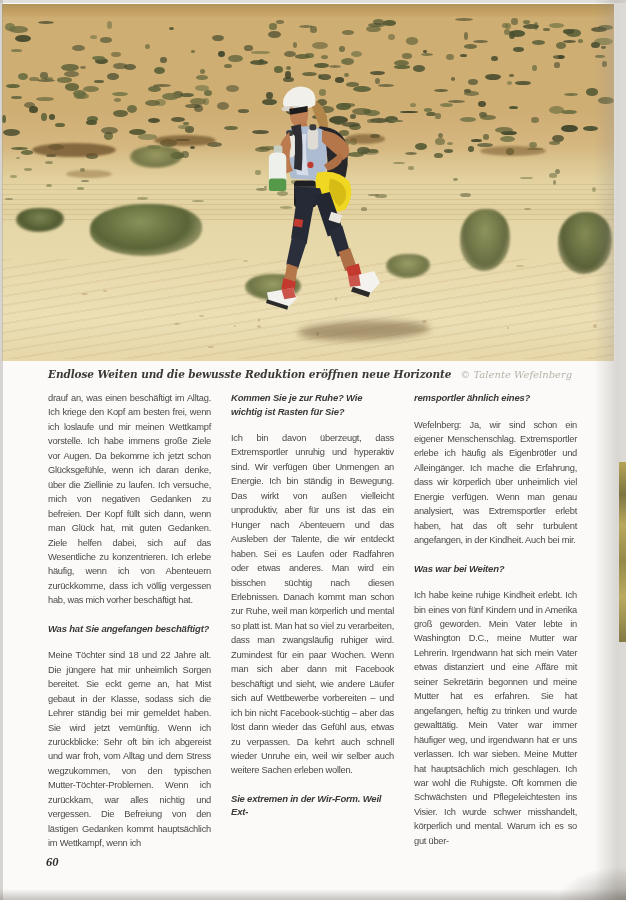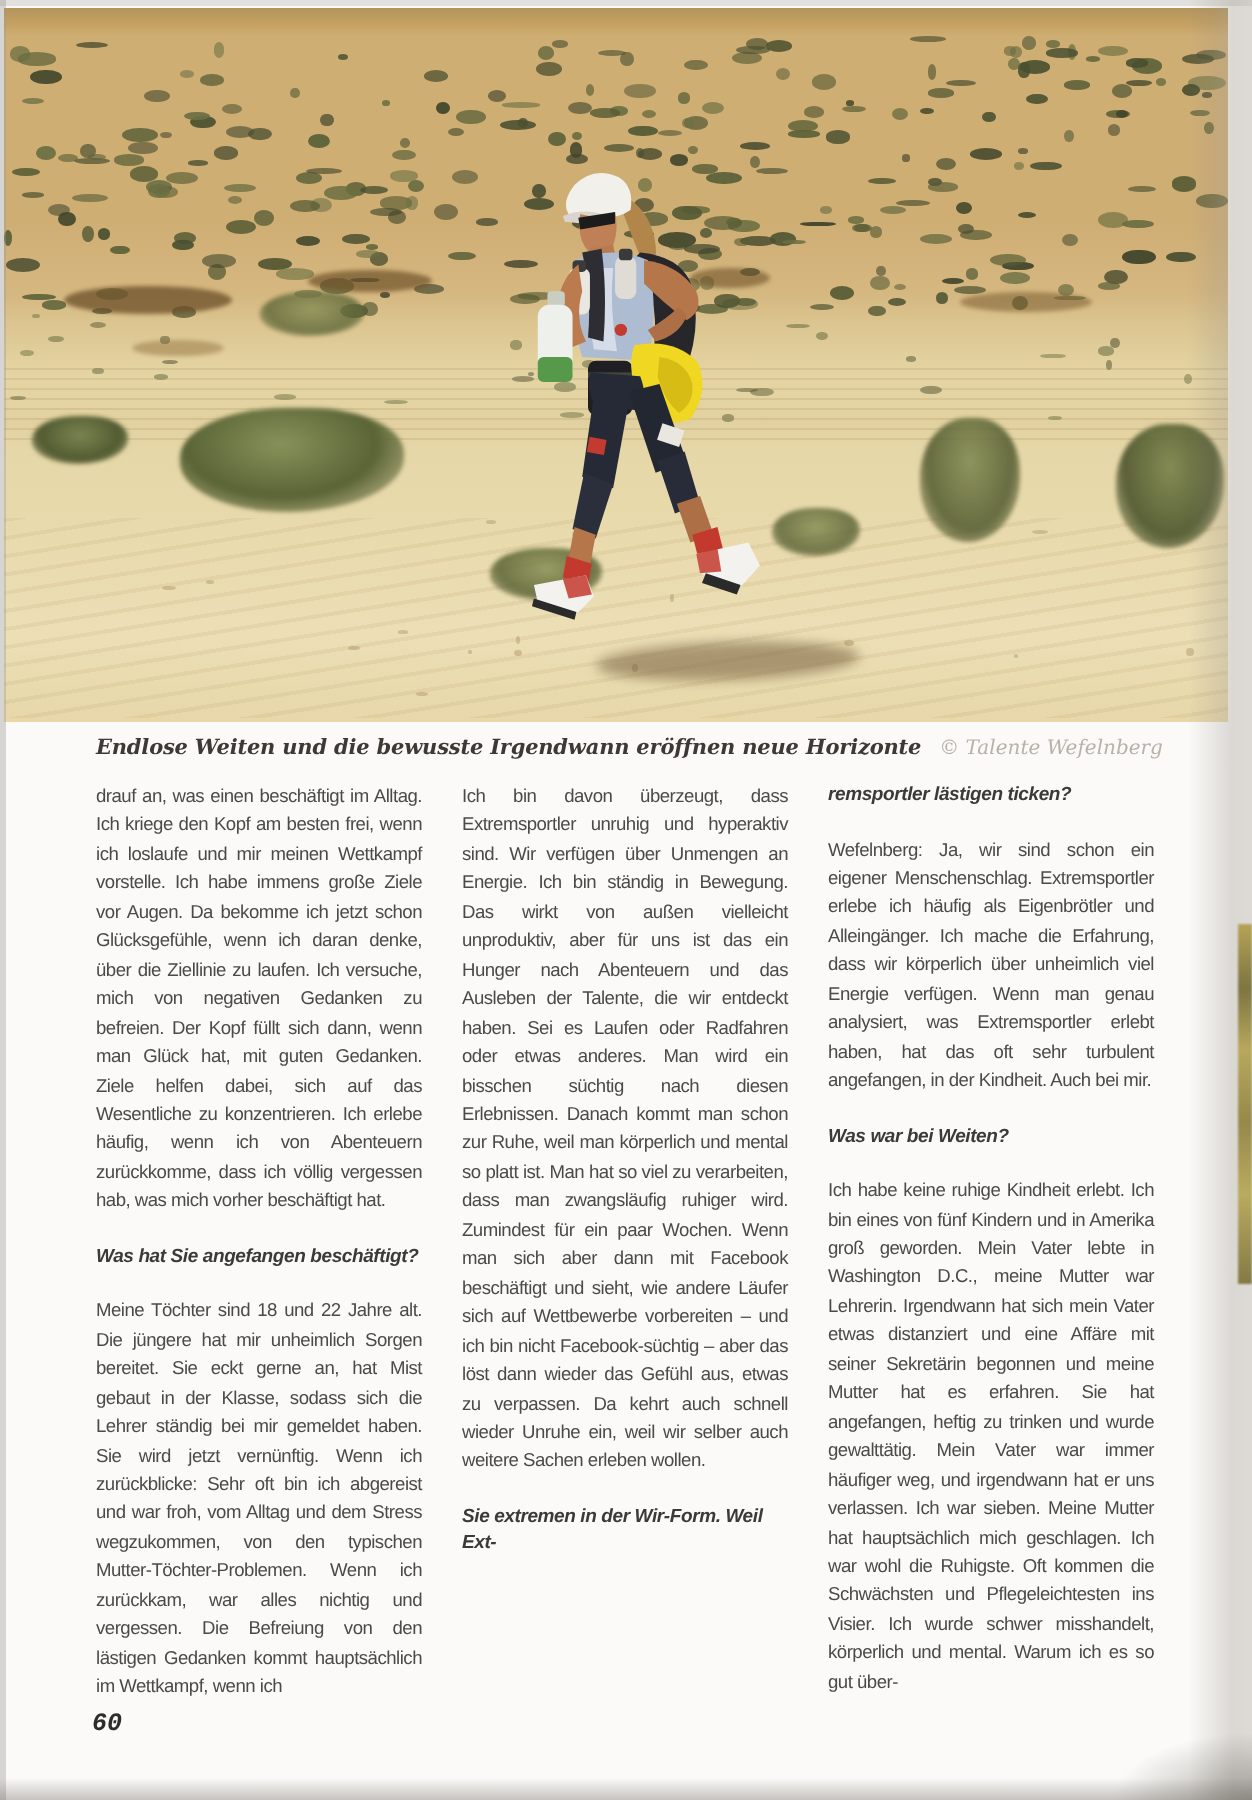--- a/index.html
+++ b/index.html
@@ -62,21 +62,21 @@
   }
   .q{
     margin:14px 0 13px 0;
     font-size:9.5px;line-height:13.5px;letter-spacing:-0.2px;
     font-weight:700;font-style:italic;color:#3a3a3a;text-align:left;
   }
   .col .q:first-child,.col .para:first-child{margin-top:0;}
   
   .pageno{
     position:absolute;left:46px;top:855px;
-    font-family:Liberation Mono, monospace;font-style:italic;font-weight:700;
+    font-family:Liberation Serif, serif;font-style:italic;font-weight:700;
     font-size:12.5px;color:#2f2d29;
   }
   
   .edge-right{
     position:absolute;top:0;right:0;width:32px;height:100%;pointer-events:none;z-index:40;
     background:linear-gradient(to right,
       rgba(148,143,135,0) 0%, rgba(148,143,135,.18) 40%,
       rgba(165,160,152,.38) 70%, rgba(196,192,186,.55) 100%);
   }
   .next-page-sliver{
@@ -503,35 +503,36 @@
       <rect x="80" y="140" width="12" height="9" fill="#e9e7e0" transform="rotate(18 86 144)"></rect>
       <path d="M89,180 L101,176 L108,196 L96,200 Z" fill="#ad6f45"></path>
       <path d="M97,196 L110,192 L113,204 L100,208 Z" fill="#c3392e"></path>
       <path d="M99,206 L126,200 L132,212 L122,223 L101,216 Z" fill="#f4f2ee"></path>
       <path d="M99,206 L110,203 L112,215 L101,216 Z" fill="#c3392e" opacity=".85"></path>
       <path d="M104,216 L122,222 L120,227 L102,221 Z" fill="#2a2a2a"></path>
     </svg>
   </div>
 
   <div class="caption">
-    <span class="cap-main">Endlose Weiten und die bewusste Irgendwann eröffnen neue Horizonte</span><span class="cap-credit">© Talente Wefelnberg</span>
+    <span class="cap-main">Endlose Weiten und die bewusste Reduktion eröffnen neue Horizonte</span><span class="cap-credit">© Talente Wefelnberg</span>
   </div>
 
   <div class="columns">
       <div class="col">
         <p class="para">drauf an, was einen beschäftigt im Alltag. Ich kriege den Kopf am besten frei, wenn ich loslaufe und mir meinen Wettkampf vorstelle. Ich habe immens große Ziele vor Augen. Da bekomme ich jetzt schon Glücksgefühle, wenn ich daran denke, über die Ziellinie zu laufen. Ich versuche, mich von negativen Gedanken zu befreien. Der Kopf füllt sich dann, wenn man Glück hat, mit guten Gedanken. Ziele helfen dabei, sich auf das Wesentliche zu konzentrieren. Ich erlebe häufig, wenn ich von Abenteuern zurückkomme, dass ich völlig vergessen hab, was mich vorher beschäftigt hat.</p>
         <h3 class="q">Was hat Sie angefangen beschäftigt?</h3>
         <p class="para">Meine Töchter sind 18 und 22 Jahre alt. Die jüngere hat mir unheimlich Sorgen bereitet. Sie eckt gerne an, hat Mist gebaut in der Klasse, sodass sich die Lehrer ständig bei mir gemeldet haben. Sie wird jetzt vernünftig. Wenn ich zurückblicke: Sehr oft bin ich abgereist und war froh, vom Alltag und dem Stress wegzukommen, von den typischen Mutter-Töchter-Problemen. Wenn ich zurückkam, war alles nichtig und vergessen. Die Befreiung von den lästigen Gedanken kommt hauptsächlich im Wettkampf, wenn ich</p>
       </div>
       <div class="col">
+        <h3 class="q">Kommen Sie je zur Ruhe? Wie wichtig ist Rasten für Sie?</h3>
         <p class="para">Ich bin davon überzeugt, dass Extremsportler unruhig und hyperaktiv sind. Wir verfügen über Unmengen an Energie. Ich bin ständig in Bewegung. Das wirkt von außen vielleicht unproduktiv, aber für uns ist das ein Hunger nach Abenteuern und das Ausleben der Talente, die wir entdeckt haben. Sei es Laufen oder Radfahren oder etwas anderes. Man wird ein bisschen süchtig nach diesen Erlebnissen. Danach kommt man schon zur Ruhe, weil man körperlich und mental so platt ist. Man hat so viel zu verarbeiten, dass man zwangsläufig ruhiger wird. Zumindest für ein paar Wochen. Wenn man sich aber dann mit Facebook beschäftigt und sieht, wie andere Läufer sich auf Wettbewerbe vorbereiten – und ich bin nicht Facebook-süchtig – aber das löst dann wieder das Gefühl aus, etwas zu verpassen. Da kehrt auch schnell wieder Unruhe ein, weil wir selber auch weitere Sachen erleben wollen.</p>
         <h3 class="q">Sie extremen in der Wir-Form. Weil Ext-</h3>
       </div>
       <div class="col">
-        <h3 class="q">remsportler lästigen ticken?</h3>
+        <h3 class="q">remsportler ähnlich eines?</h3>
         <p class="para">Wefelnberg: Ja, wir sind schon ein eigener Menschenschlag. Extremsportler erlebe ich häufig als Eigenbrötler und Alleingänger. Ich mache die Erfahrung, dass wir körperlich über unheimlich viel Energie verfügen. Wenn man genau analysiert, was Extremsportler erlebt haben, hat das oft sehr turbulent angefangen, in der Kindheit. Auch bei mir.</p>
         <h3 class="q">Was war bei Weiten?</h3>
         <p class="para">Ich habe keine ruhige Kindheit erlebt. Ich bin eines von fünf Kindern und in Amerika groß geworden. Mein Vater lebte in Washington D.C., meine Mutter war Lehrerin. Irgendwann hat sich mein Vater etwas distanziert und eine Affäre mit seiner Sekretärin begonnen und meine Mutter hat es erfahren. Sie hat angefangen, heftig zu trinken und wurde gewalttätig. Mein Vater war immer häufiger weg, und irgendwann hat er uns verlassen. Ich war sieben. Meine Mutter hat hauptsächlich mich geschlagen. Ich war wohl die Ruhigste. Oft kommen die Schwächsten und Pflegeleichtesten ins Visier. Ich wurde schwer misshandelt, körperlich und mental. Warum ich es so gut über-</p>
       </div>
     </div>
 
   <div class="pageno">60</div>
 
   <div class="edge-top"></div>
   <div class="edge-left"></div>

